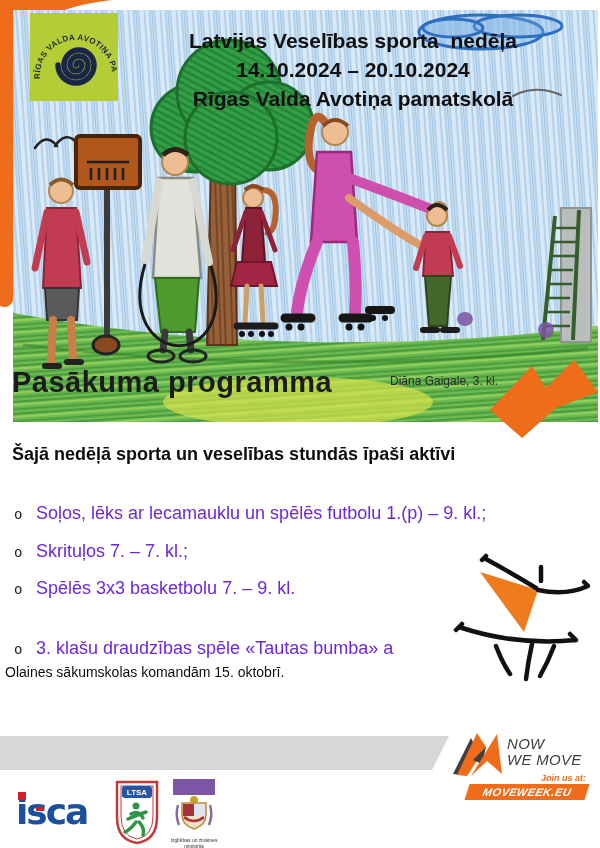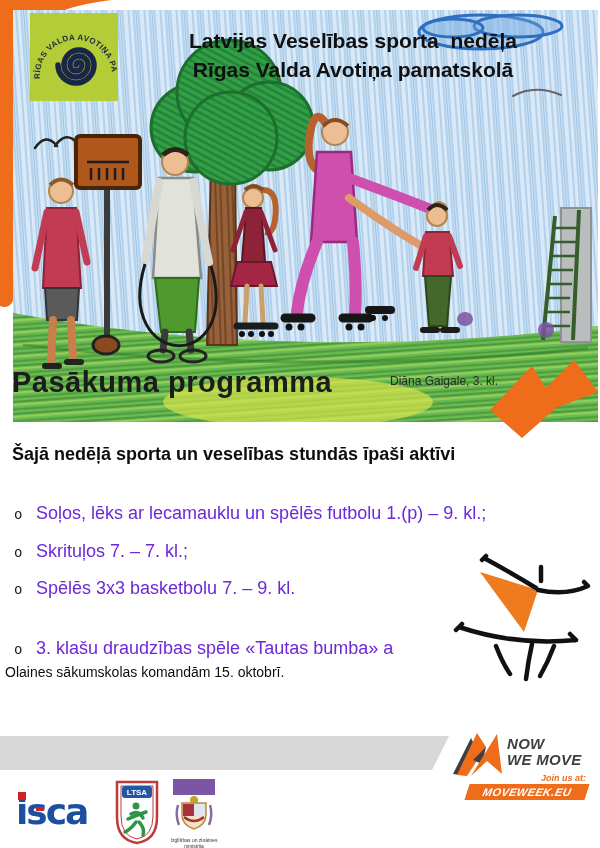--- a/index.html
+++ b/index.html
@@ -34,21 +34,21 @@
   .bullet-marker { width:22px; font-size:14px; color:#1a1a1a; padding-top:3px; font-family:"DejaVu Sans Mono", monospace; }
   .bullet-text { font-size:18px; color:#6d28d9; }
   #bullet-4-cont { left:5px; position:absolute; font-size:14px; color:#0d0d0d; }
 
   #mascot { left:438px; top:534px; }
 
   
   #gray-band { left:0; top:736px; width:449px; height:34px; background:#d8d8d8;
     clip-path:polygon(0 0, 100% 0, calc(100% - 17px) 100%, 0 100%); }
   #nwm-mark { left:451px; top:730px; }
-  #nwm-text { left:507px; top:736px; font-style:italic; font-weight:bold; color:#3f3f41; line-height:16px; font-size:15px; letter-spacing:.3px; }
+  #nwm-text { left:507px; top:736px; font-style:italic; font-weight:normal; color:#3f3f41; line-height:16px; font-size:15px; letter-spacing:.3px; }
   #nwm-join { left:468px; top:773px; width:118px; text-align:right; font-size:9px; font-style:italic; font-weight:bold; color:#ee6c1a; }
   #nwm-site { left:467px; top:784px; width:120px; height:16px; background:#ee6c1a; transform:skewX(-18deg);
     display:flex; align-items:center; justify-content:center; }
   #nwm-site span { transform:skewX(6deg); color:#fff; font-size:11px; font-weight:bold; font-style:italic; letter-spacing:.4px; }
 
   #isca-logo { left:16px; top:788px; }
   #ltsa-logo { left:112px; top:779px; }
   #ministry-logo { left:170px; top:779px; width:48px; text-align:center; }
   #ministry-flag { width:42px; height:16px; background:#7d55a5; margin:0 auto; }
   #ministry-text { font-size:5px; color:#333; line-height:6px; margin-top:2px; }
@@ -201,20 +201,21 @@
       <textPath href="#arc">RĪGAS VALDA AVOTIŅA PAMATSKOLA</textPath>
     </text>
     <g stroke="#1a2646" stroke-width="5.5" fill="none" stroke-linecap="round">
       <path d="M46,52 a3,3 0 0 1 6,0 a6,6 0 0 1 -12,0 a9,9 0 0 1 18,0 a12,12 0 0 1 -24,0 a15,15 0 0 1 30,0 a18,18 0 0 1 -36,0"></path>
     </g>
   </svg>
 </div>
 
 <div id="title-block" class="abs">
   <div class="tline">Latvijas Veselības sporta  nedēļa</div>
+  <div class="tline">14.10.2024 – 20.10.2024</div>
   <div class="tline">Rīgas Valda Avotiņa pamatskolā</div>
 </div>
 
 <div id="program-title" class="abs">Pasākuma programma</div>
 <div id="program-credit" class="abs">Diāna Gaigale, 3. kl.</div>
 <svg id="big-arrow" class="abs" width="112" height="86" viewBox="0 0 112 86">
   <path d="M2,52 L44,8 L58,30 L86,2 L110,34 L68,50 L34,80 Z" fill="#ee6c1a"></path>
 </svg>
 
 <div id="intro" class="abs">Šajā nedēļā sporta un veselības stundās īpaši aktīvi</div>

